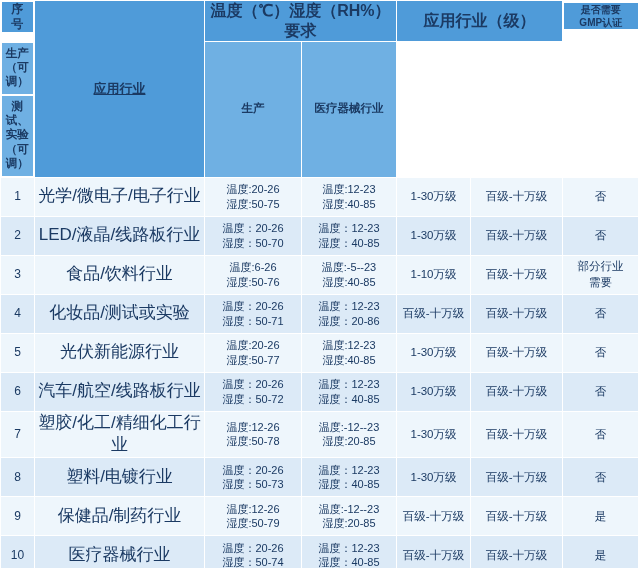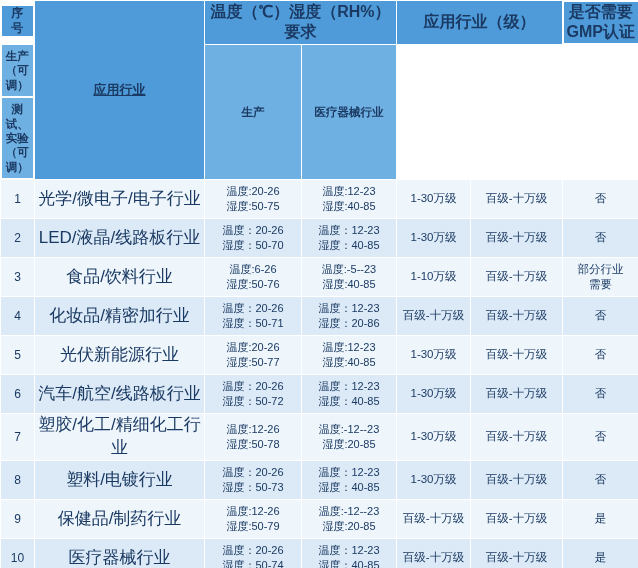--- a/index.html
+++ b/index.html
@@ -43,23 +43,24 @@
     text-decoration: underline;
   }
   thead th.h-top {
     font-size: 16px;
   }
   thead th.h-sub {
     background: #6fb0e3;
     font-size: 11.5px;
     font-weight: bold;
     padding: 4px 1px;
+    font-family: Liberation Mono, monospace;
   }
   thead th.h-gmp {
-    font-size: 16px;
+    font-size: 10px;
     line-height: 1.3;
   }
   
   tbody tr.odd td {
     background: #dceaf7;
   }
   tbody tr.even td {
     background: #eef6fc;
   }
   tbody td {
@@ -157,21 +158,21 @@
 湿度:50-76</td>
       <td class="c-env">温度:-5--23
 湿度:40-85</td>
       <td class="c-clean">1-10万级</td>
       <td class="c-clean">百级-十万级</td>
       <td class="c-gmp">部分行业
 需要</td>
     </tr>
     <tr class="odd">
       <td class="c-seq">4</td>
-      <td class="c-industry">化妆品/精密加行业</td>
+      <td class="c-industry">化妆品/测试或实验</td>
       <td class="c-env">温度：20-26
 湿度：50-71</td>
       <td class="c-env">温度：12-23
 湿度：20-86</td>
       <td class="c-clean">百级-十万级</td>
       <td class="c-clean">百级-十万级</td>
       <td class="c-gmp">否</td>
     </tr>
     <tr class="even">
       <td class="c-seq">5</td>

